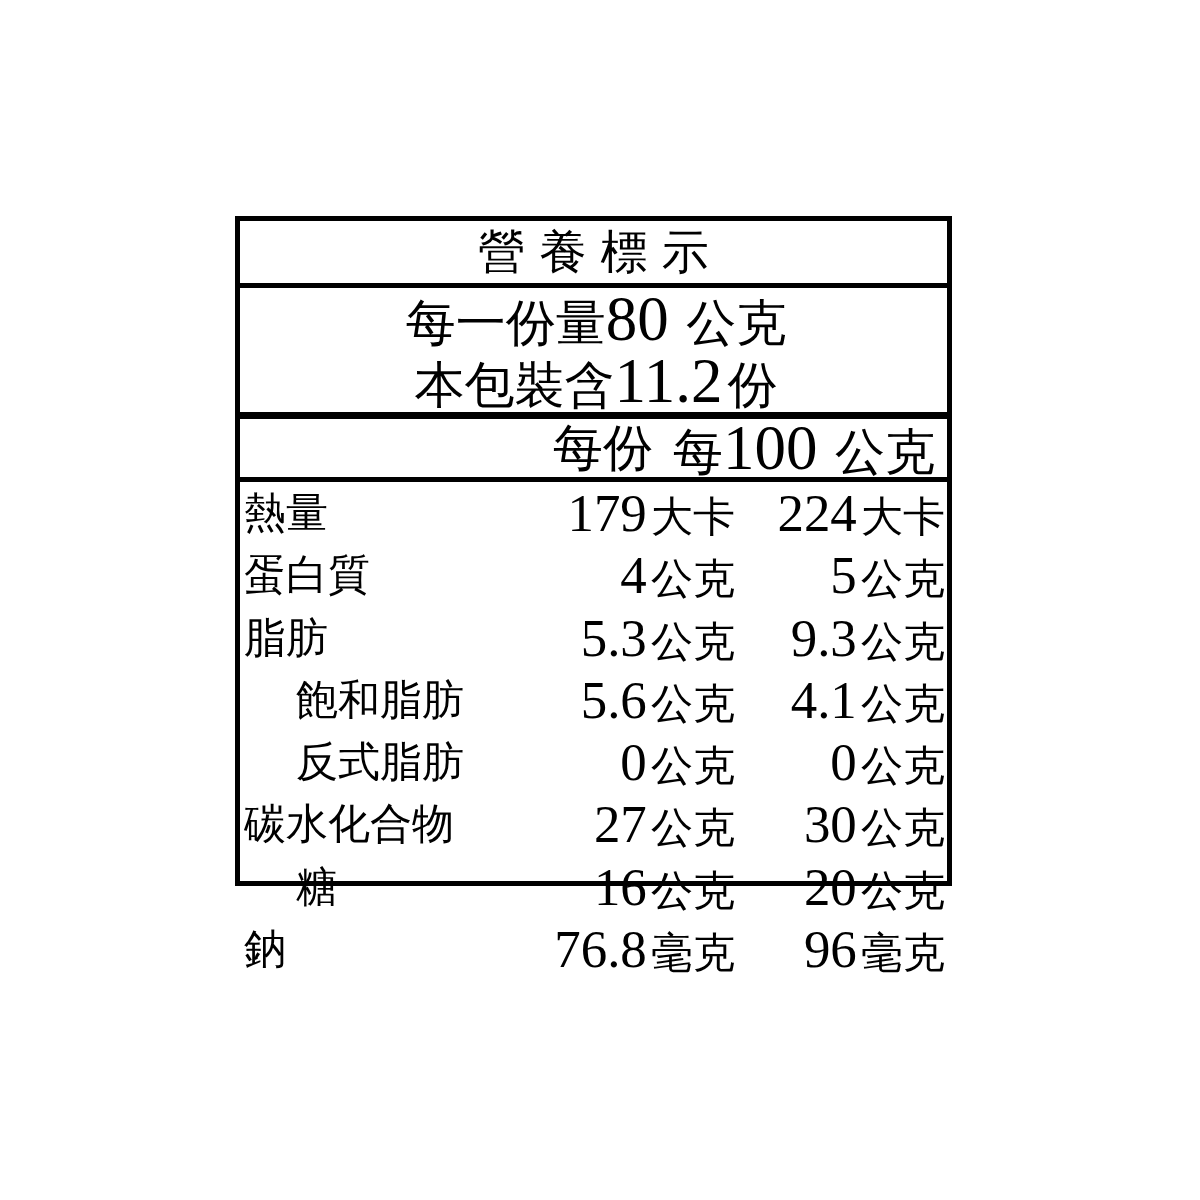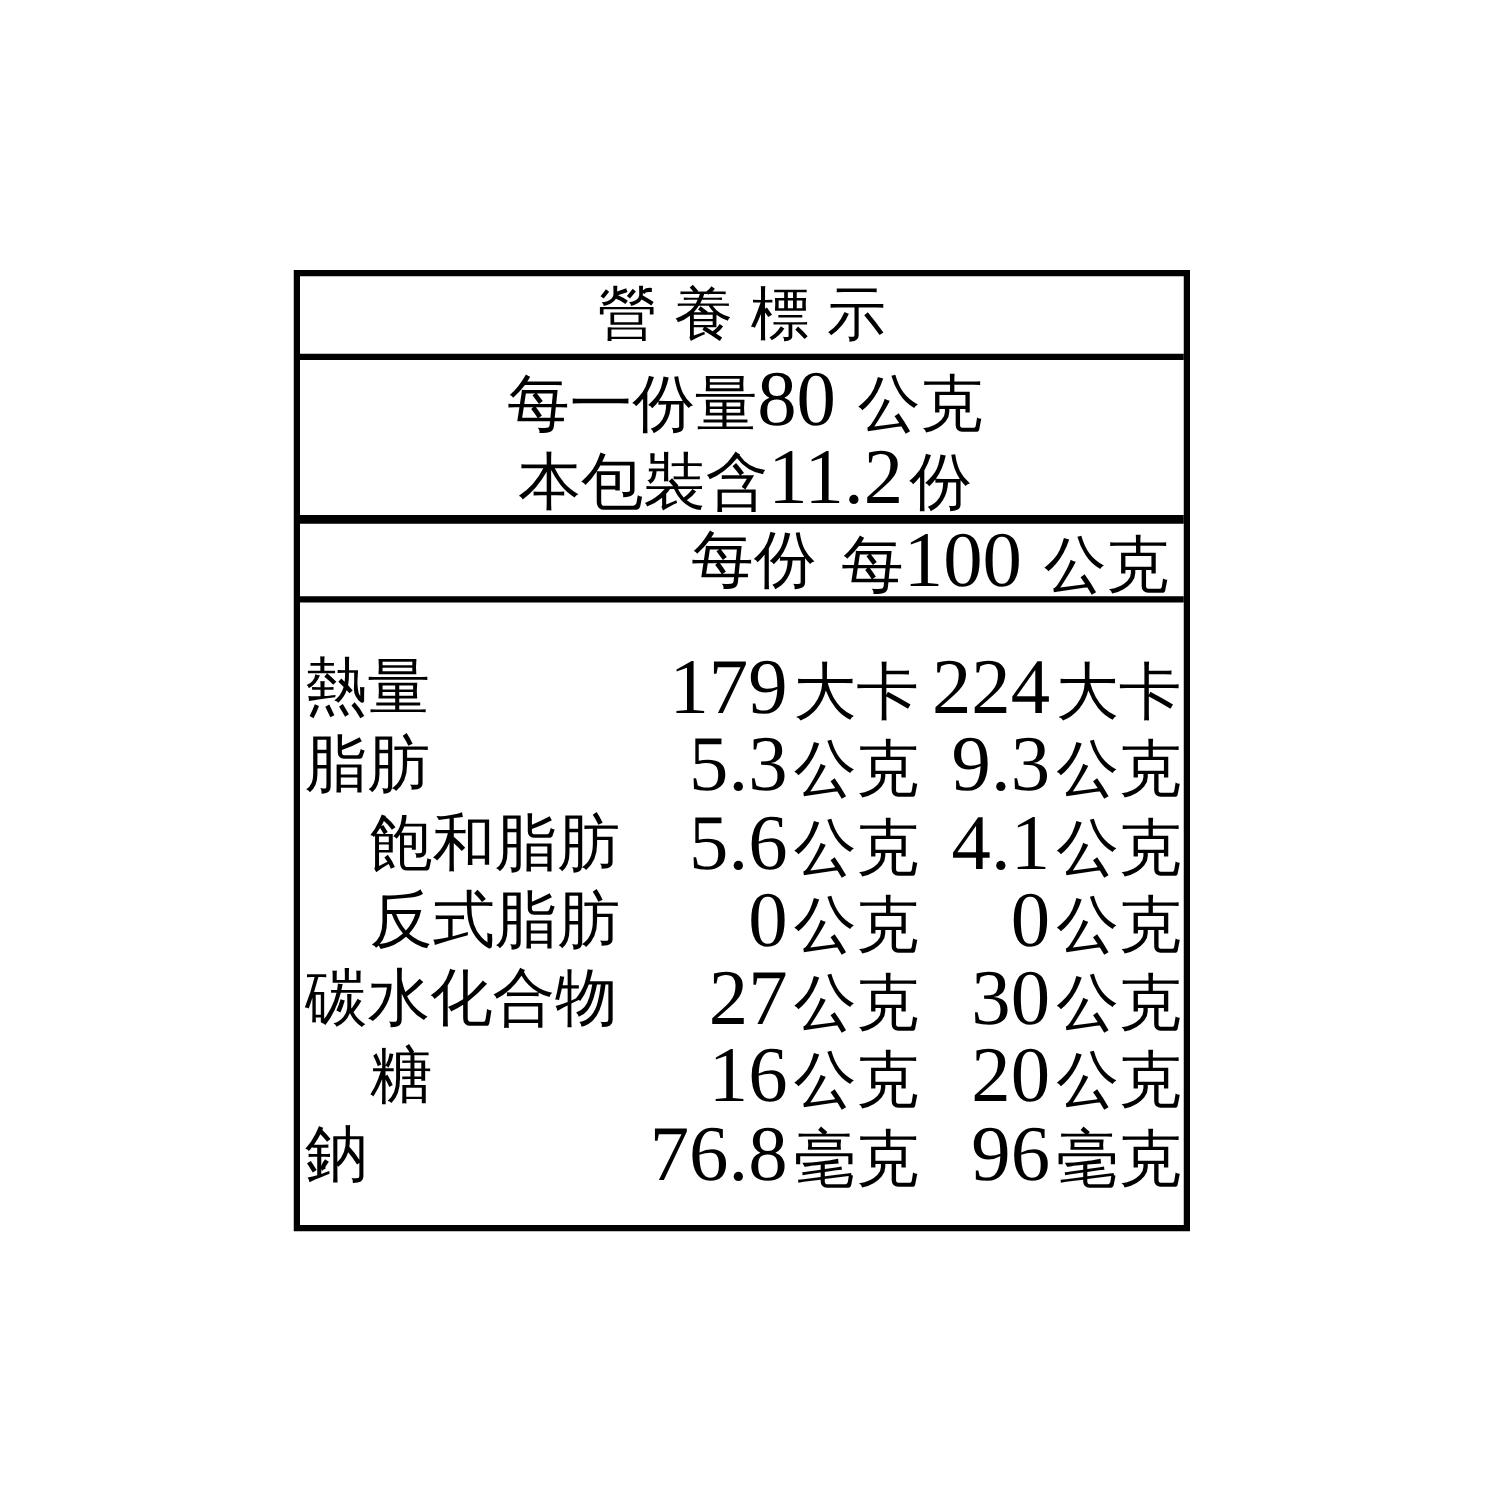--- a/index.html
+++ b/index.html
@@ -14,21 +14,21 @@
     background: #ffffff;
     font-family: "DejaVu Serif", "Liberation Serif", serif;
     color: #000000;
     overflow: hidden;
   }
   .ntable {
     position: absolute;
     left: 235px;
     top: 216px;
     width: 717px;
-    height: 769px;
+    height: 670px;
     border: 5px solid #000000;
     box-sizing: border-box;
     background: #ffffff;
   }
   .sep {
     width: 100%;
     background: #000000;
   }
   .sep1 { height: 5px; }
   .sep2 { height: 7px; }
@@ -57,22 +57,21 @@
     position: relative;
     height: 58px;
     line-height: 58px;
     font-size: 50px;
     white-space: nowrap;
   }
   .colheader .h1 { position: absolute; right: 294px; }
   .colheader .h2 { position: absolute; right: 12px; }
   .tbody {
     height: 498px;
-    font-size: 50px;
-    margin-top: 36px;
+    font-size: 42px;
   }
   .nrow {
     position: relative;
     height: 62.25px;
     line-height: 62.25px;
     white-space: nowrap;
   }
   .nrow .lbl { margin-left: 4px; }
   .nrow.indent .lbl { margin-left: 56px; }
   .nrow .v1 { position: absolute; right: 212px; }
@@ -115,20 +114,25 @@
     <div class="sep sep3"></div>
 
     <div class="tbody">
 
       <div class="nrow">
         <span class="lbl">熱量</span>
         <span class="v1"><span class="num">179</span><span class="u-small">大卡</span></span>
         <span class="v2"><span class="num">224</span><span class="u-small">大卡</span></span>
       </div>
 
+      <div class="nrow">
+        <span class="lbl">蛋白質</span>
+        <span class="v1"><span class="num">4</span><span class="u-small">公克</span></span>
+        <span class="v2"><span class="num">5</span><span class="u-small">公克</span></span>
+      </div>
 
       <div class="nrow">
         <span class="lbl">脂肪</span>
         <span class="v1"><span class="num">5.3</span><span class="u-small">公克</span></span>
         <span class="v2"><span class="num">9.3</span><span class="u-small">公克</span></span>
       </div>
 
       <div class="nrow indent">
         <span class="lbl">飽和脂肪</span>
         <span class="v1"><span class="num">5.6</span><span class="u-small">公克</span></span>

